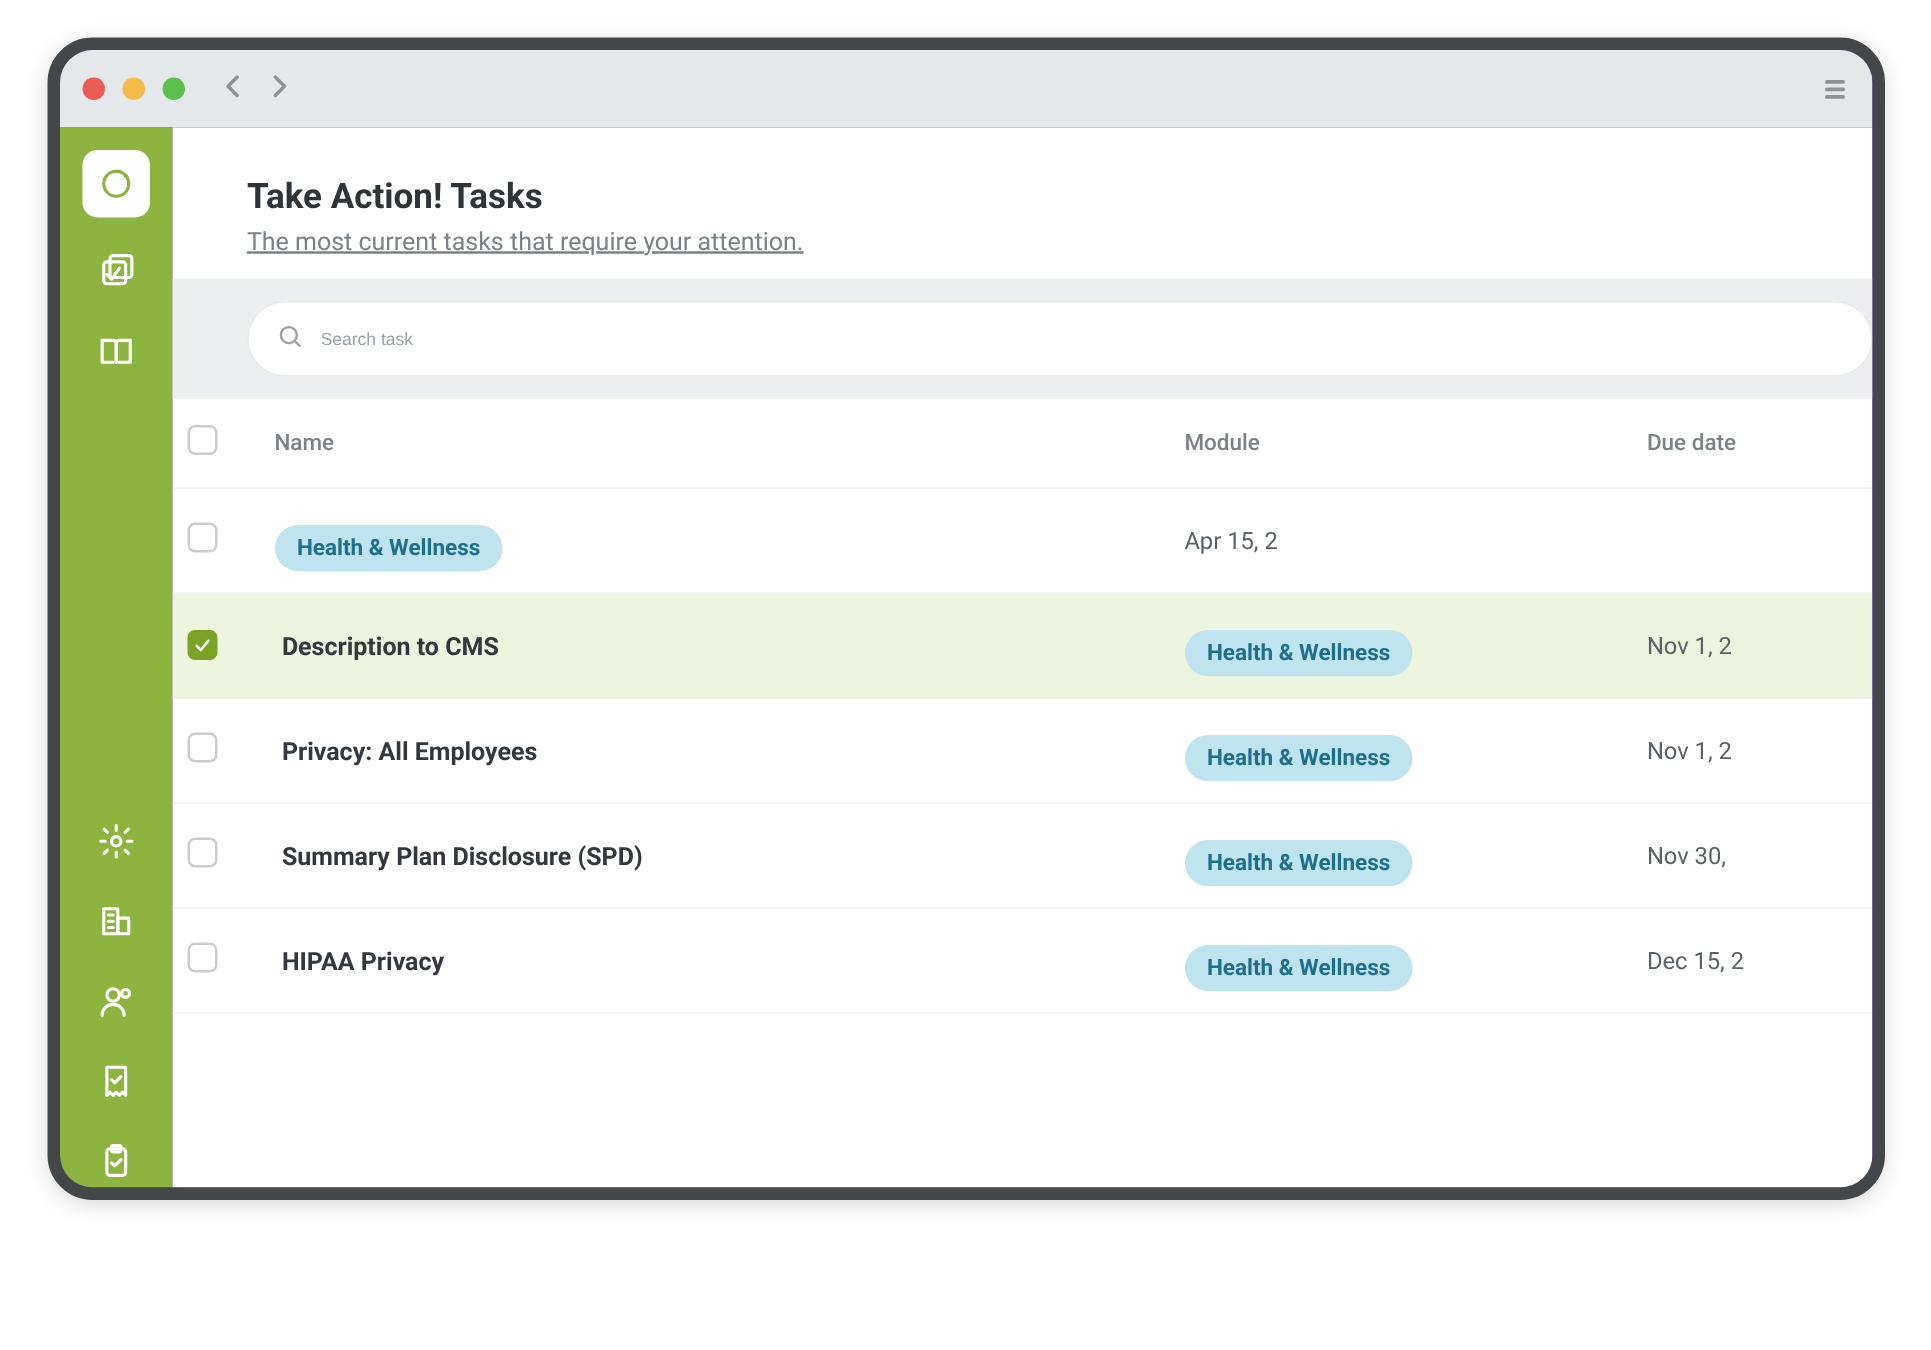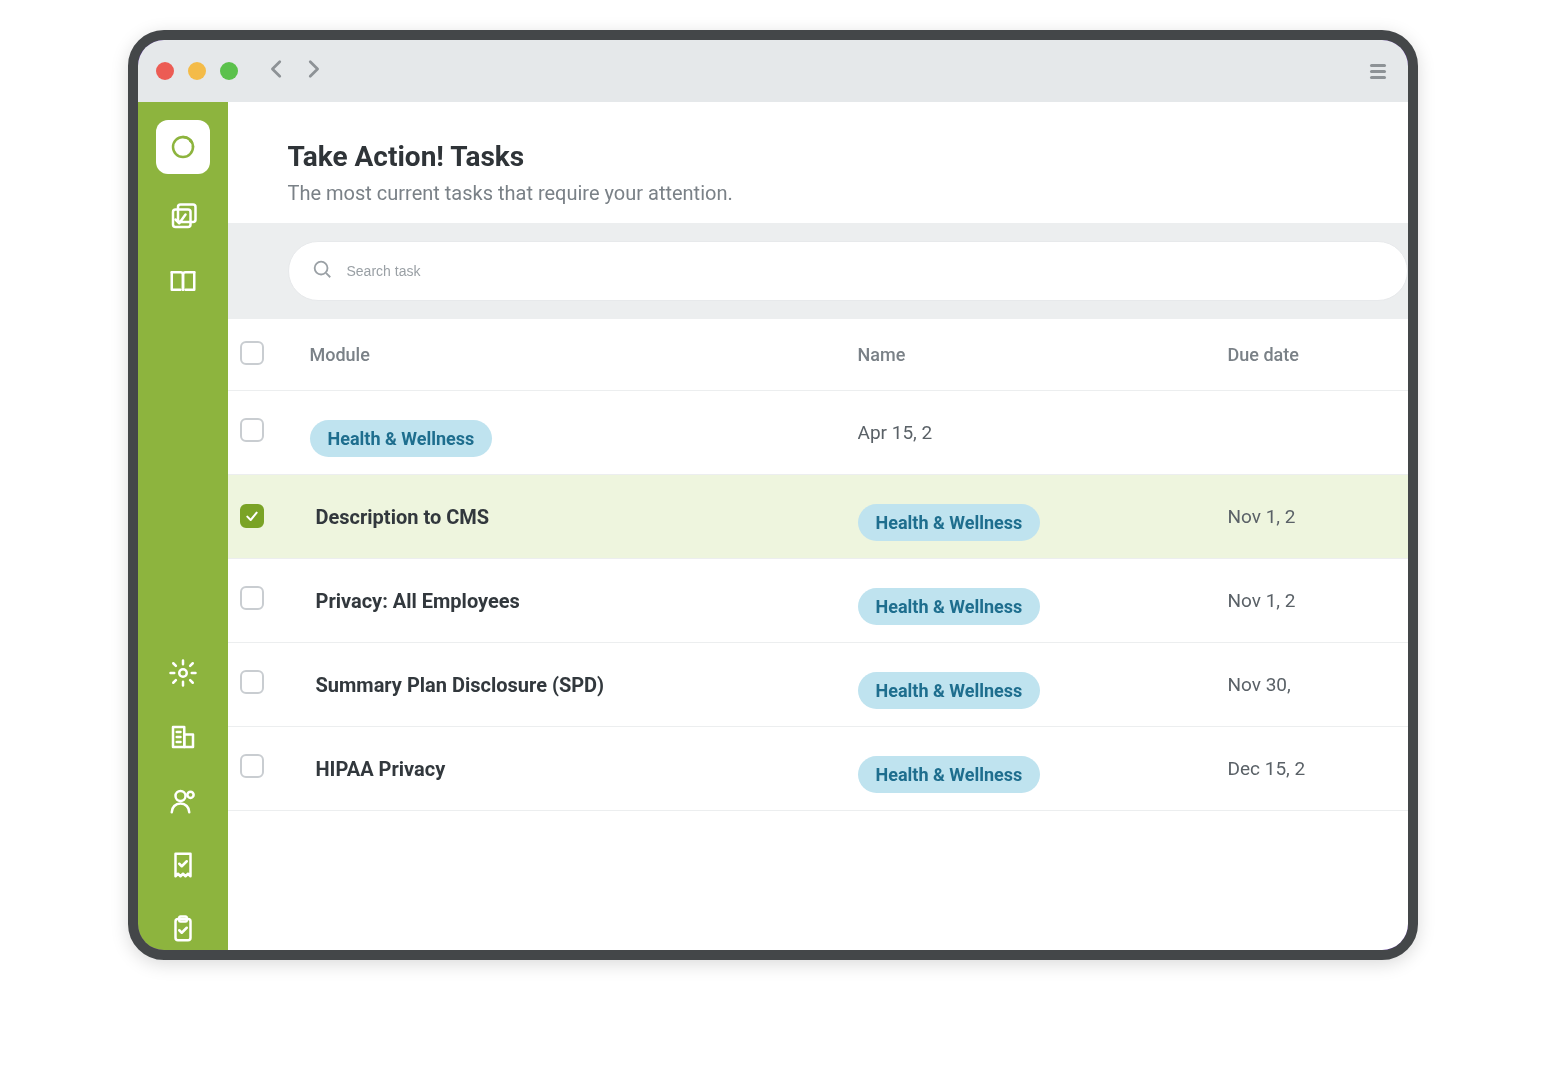--- a/index.html
+++ b/index.html
@@ -6,21 +6,21 @@
   html, body { height: 100%; }
   body {
     font-family: -apple-system, BlinkMacSystemFont, "Segoe UI", Roboto, "Helvetica Neue", Arial, sans-serif;
     background: #ffffff;
     display: flex;
     align-items: flex-start;
     justify-content: center;
     padding: 30px;
   }
   .device {
-    width: 1290px;
+    width: 1470px;
     height: 930px;
     border: 10px solid #444749;
     border-radius: 36px;
     background: #4c1d95;
     overflow: hidden;
     position: relative;
     box-shadow: 0 4px 18px rgba(0,0,0,0.15);
   }
   
   .titlebar {
@@ -73,21 +73,21 @@
   
   .main {
     flex: 1;
     background: #fff;
     overflow: hidden;
     display: flex;
     flex-direction: column;
   }
   .page-header { padding: 38px 0 18px 60px; }
   .page-title { font-size: 28px; font-weight: 700; color: #2f3438; }
-  .page-sub   { font-size: 20px; color: #7a8187; margin-top: 8px; }
+  .page-sub   { font-size: 20px; color: #7a8187; margin-top: 8px; text-decoration: underline; }
 
   .search-wrap {
     background: #eceeef;
     padding: 18px 0 18px 18px;
     margin-left: 0;
   }
   .search {
     margin-left: 42px;
     background: #fff;
     border: 1px solid #e7e9eb;
@@ -256,22 +256,22 @@
           </span>
           <input type="text" placeholder="Search task" style="">
         </div>
       </div>
 
       <div class="table">
         <div class="thead">
           <div>
             <span class="check"></span>
           </div>
+          <div>Name</div>
           <div>Module</div>
-          <div>Name</div>
           <div>Due date</div>
         </div>
         <div id="rows">
             <div class="trow">
               <div><span class="check"></span></div>
               <div><span class="module-pill">Health &amp; Wellness</span></div>
               <div class="due">Apr 15, 2</div>
             </div>
             <div class="trow selected">
               <div><span class="check checked">

